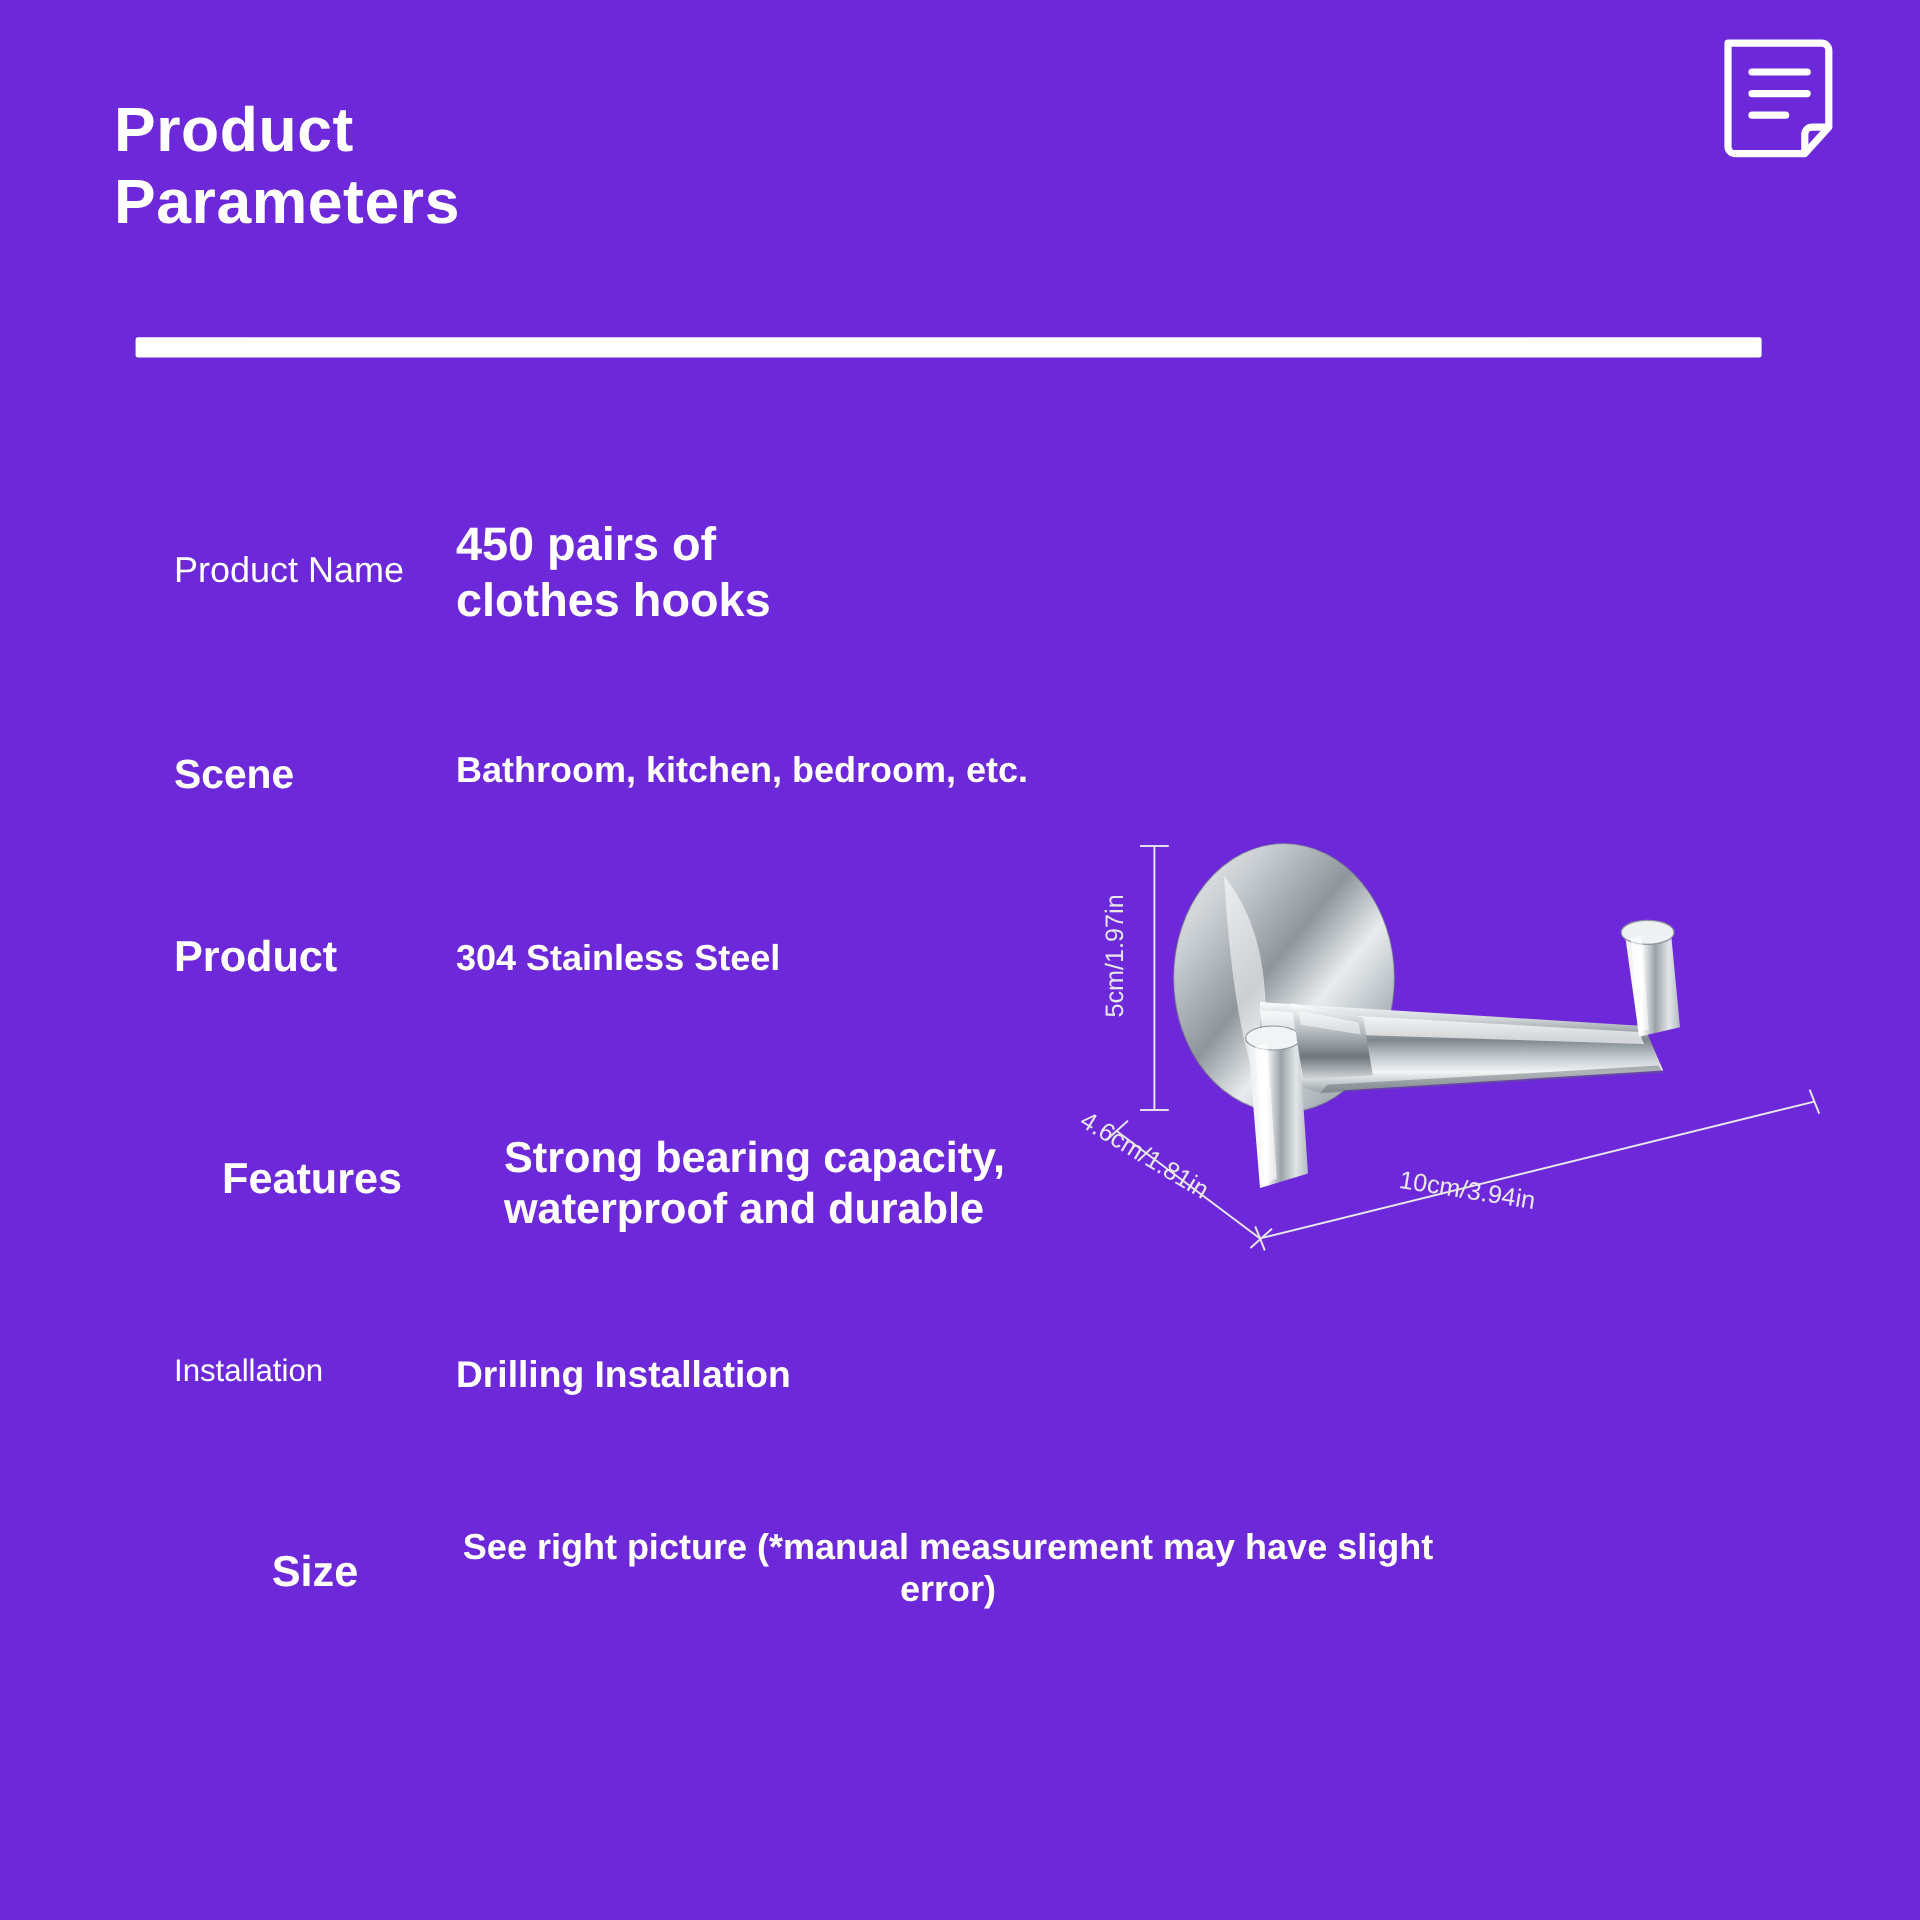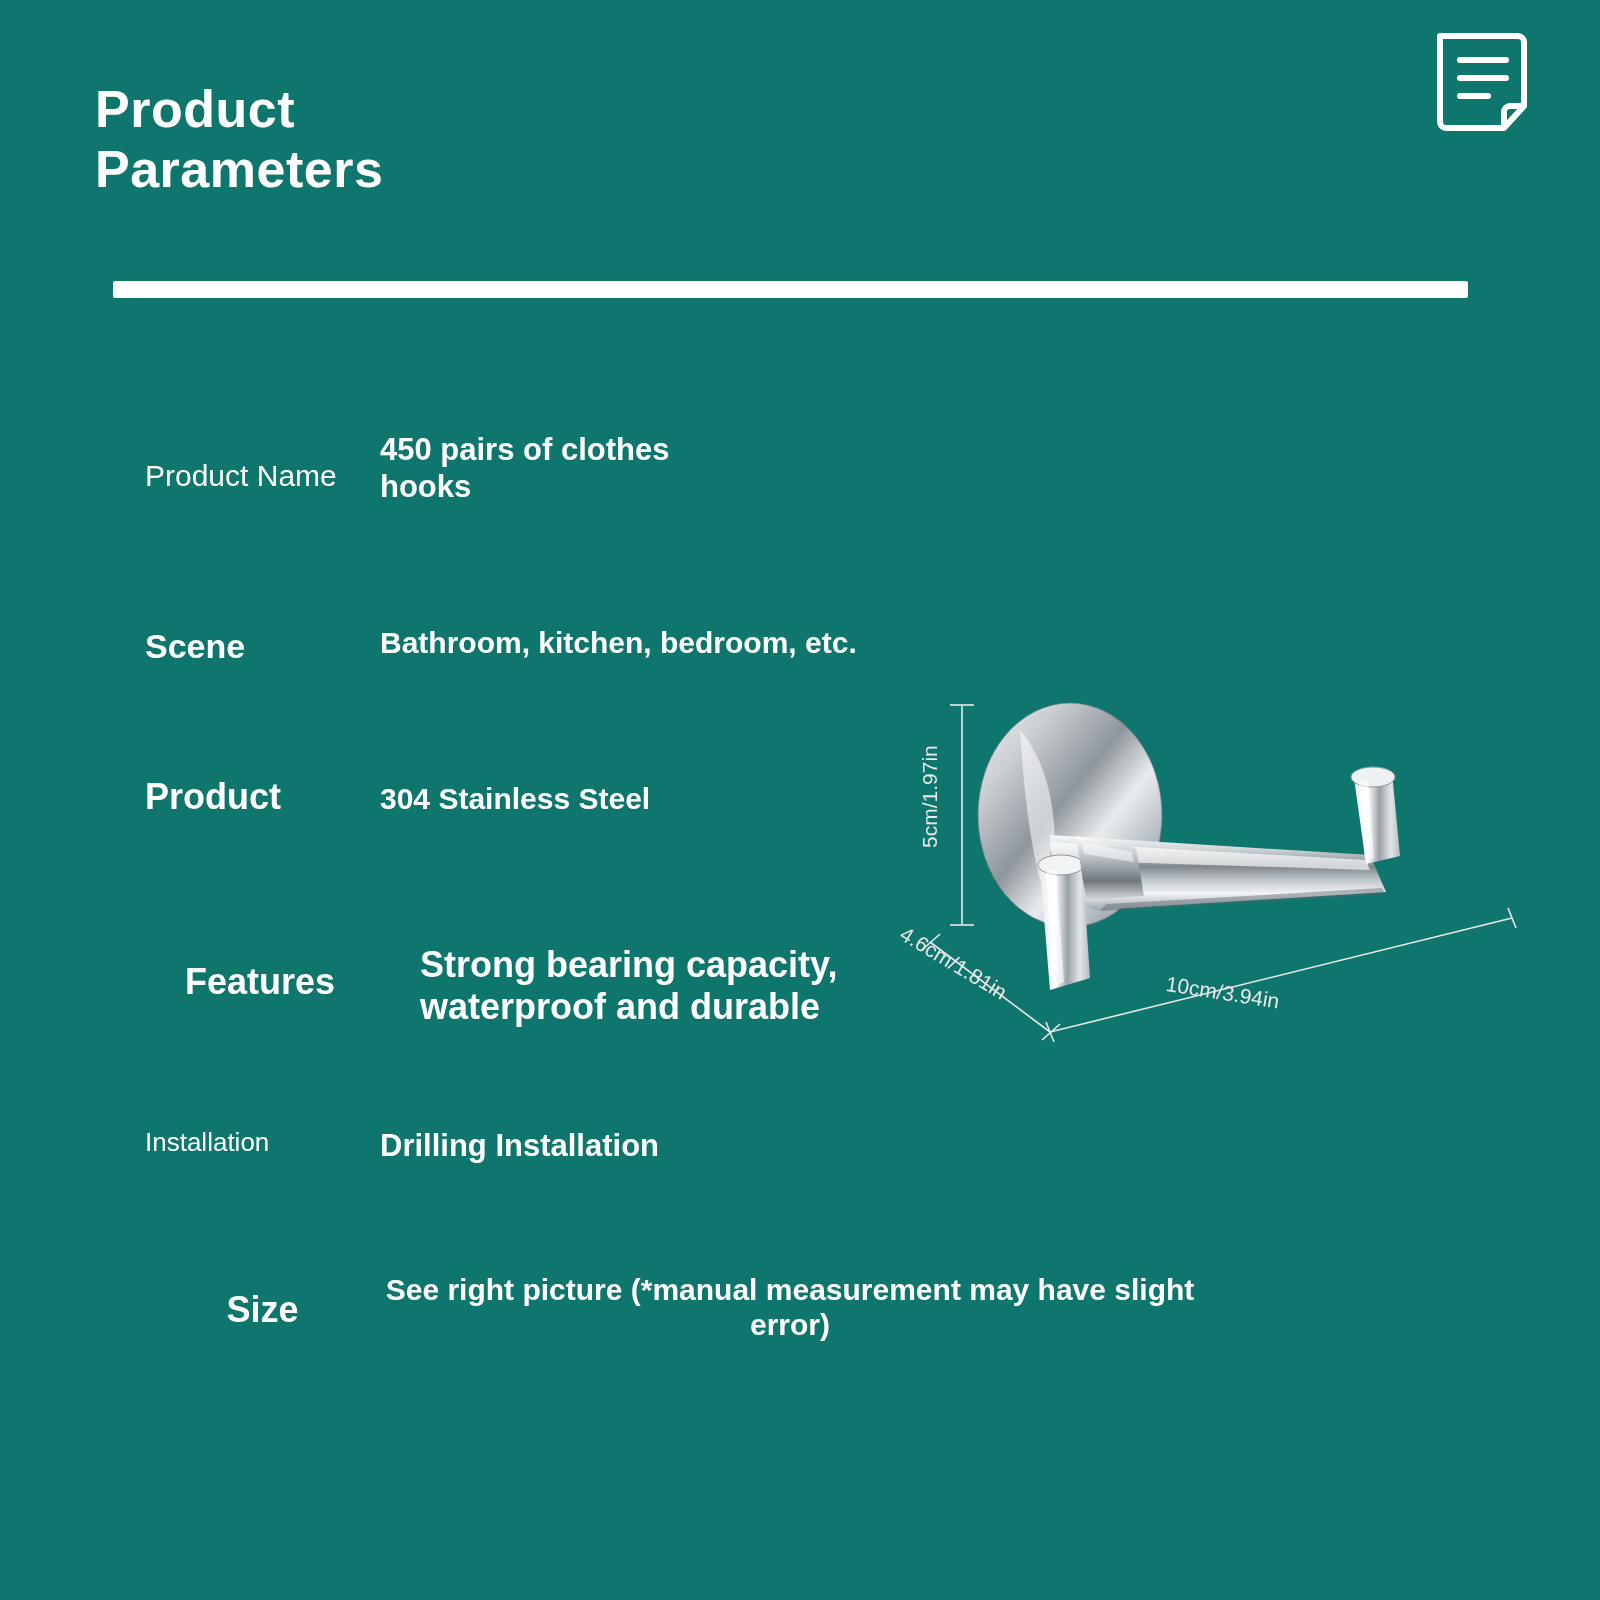--- a/index.html
+++ b/index.html
@@ -5,21 +5,21 @@
   * { box-sizing: border-box; margin: 0; padding: 0; }
   html, body {
     width: 1600px; height: 1600px;
     background: #3a3a3a;
     font-family: "Liberation Sans", sans-serif;
     overflow: hidden;
   }
   .page {
     position: relative;
     width: 1600px; height: 1600px;
-    background: #0f766e;
+    background: #6d28d9;
   }
 
   
   .header {
     position: absolute;
     left: 95px; top: 80px;
     width: 1420px;
   }
   .title {
     color: #ffffff;
@@ -61,21 +61,21 @@
     line-height: 1.12;
   }
   .row-value {
     color: #ffffff;
     line-height: 1.18;
   }
 
   
   .r1 { position: absolute; left: 0; top: 0; width: 1000px; }
   .r1 .row-label { font-size: 30px; padding-top: 27px; }
-  .r1 .row-value { font-size: 31px; font-weight: bold; width: 340px; }
+  .r1 .row-value { font-size: 39px; font-weight: bold; width: 340px; }
 
   .r2 { position: absolute; left: 0; top: 193px; width: 1000px; }
   .r2 .row-label { font-size: 34px; font-weight: bold; padding-top: 2px; }
   .r2 .row-value { font-size: 30px; font-weight: bold; padding-left: 0px; }
 
   .r3 { position: absolute; left: 0; top: 343px; width: 1000px; }
   .r3 .row-label { font-size: 36px; font-weight: bold; padding-top: 2px; }
   .r3 .row-value { font-size: 30px; font-weight: bold; padding-top: 6px; }
 
   .r4 { position: absolute; left: 0; top: 512px; width: 1000px; }

